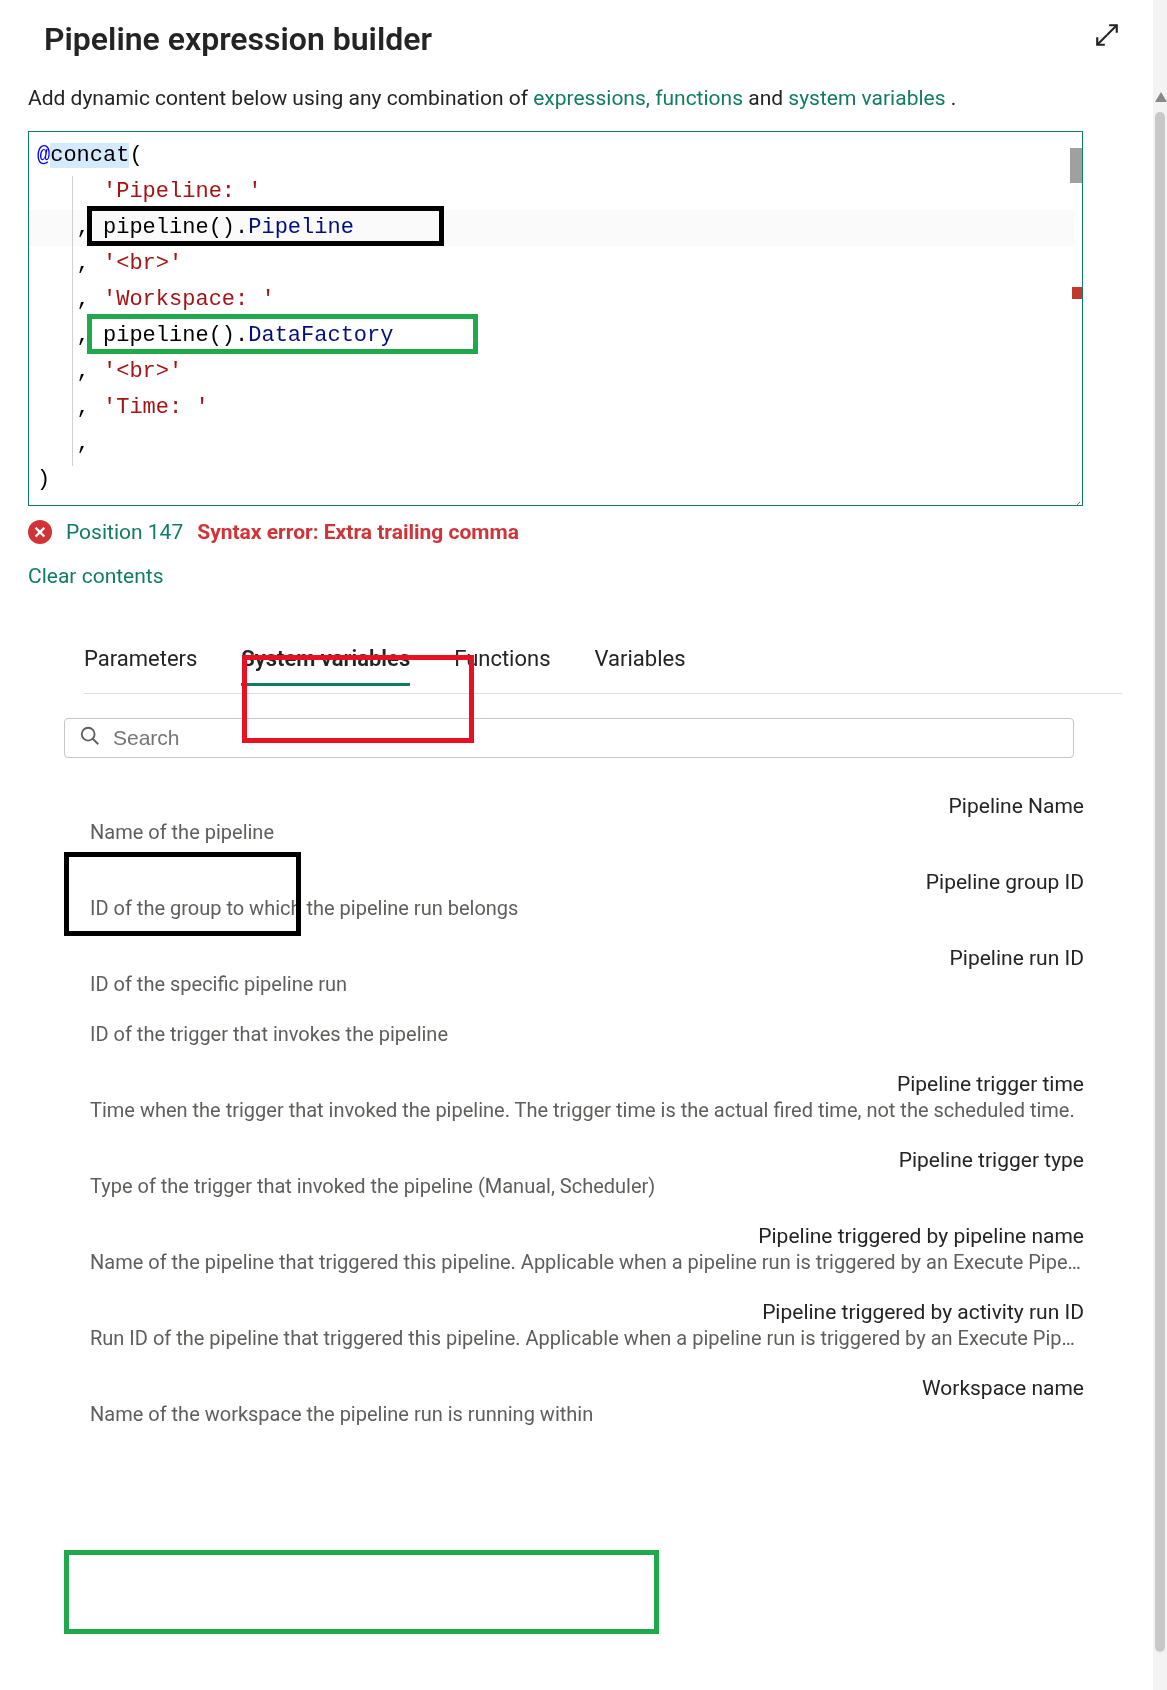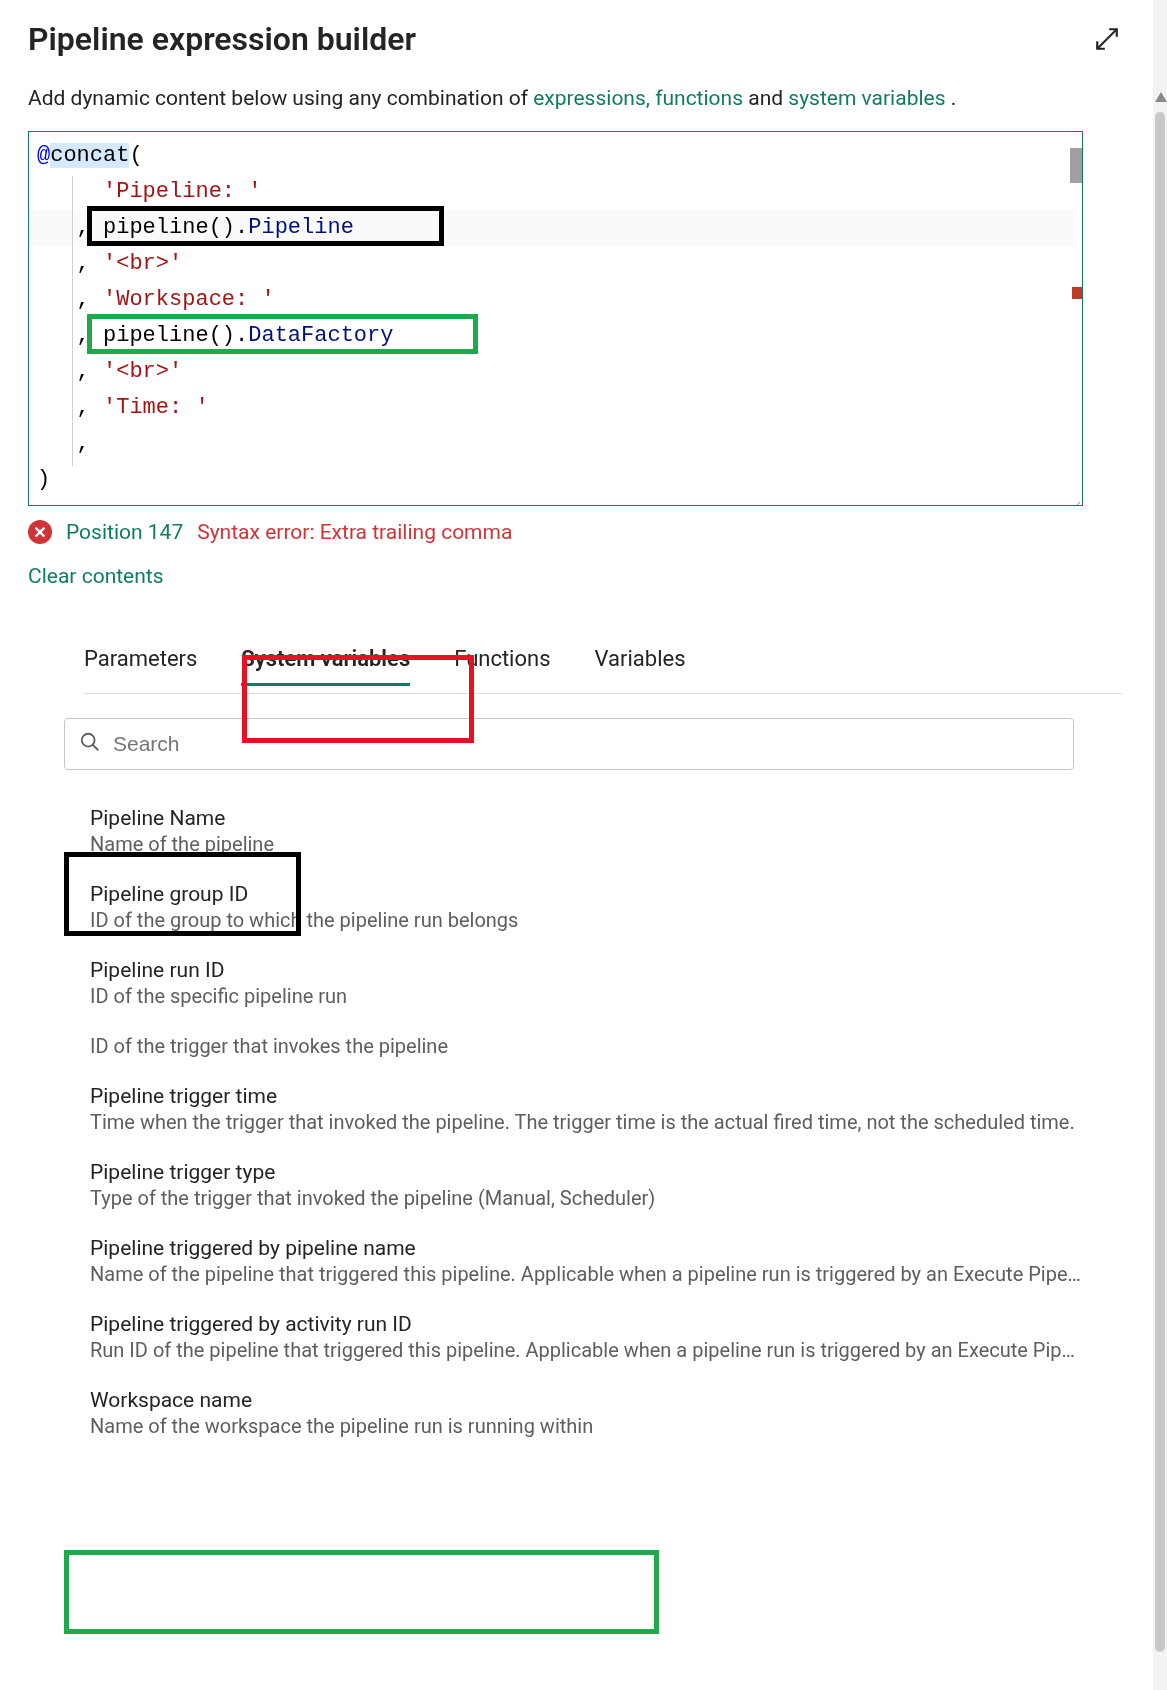--- a/index.html
+++ b/index.html
@@ -12,22 +12,23 @@
       position: relative;
       overflow: hidden;
     }
     .container {
       padding: 20px 28px 20px 28px;
       width: 1150px;
     }
     .header-row {
       display: flex;
       justify-content: space-between;
-      align-items: center;
+      align-items: flex-start;
       margin-bottom: 26px;
+      margin-left: 16px;
     }
     .title {
       font-size: 32px;
       font-weight: 600;
       color: #242424;
     }
     .expand-icon {
       width: 30px;
       height: 30px;
       display: flex;
@@ -142,21 +143,21 @@
       background: #d13438;
       border-radius: 50%;
       color: #fff;
       display: flex;
       align-items: center;
       justify-content: center;
       font-weight: bold;
       font-size: 16px;
     }
     .pos-text { color: #107c65; }
-    .err-text { color: #d13438; }
+    .err-text { color: #d13438; font-weight: bold; }
     .clear-link {
       color: #107c65;
       font-size: 21px;
       margin-top: 20px;
       cursor: pointer;
     }
     .tabs {
       display: flex;
       gap: 44px;
       margin-top: 46px;
@@ -185,21 +186,21 @@
     }
     .search-row {
       margin: 24px 0 24px 36px;
       width: 1010px;
     }
     .search-box {
       display: flex;
       align-items: center;
       border: 1px solid #c8c6c4;
       border-radius: 4px;
-      padding: 12px 14px;
+      padding: 6px 14px;
       gap: 12px;
     }
     .search-input {
       border: none;
       outline: none;
       font-size: 21px;
       flex: 1;
       color: #605e5c;
     }
     .var-list {
@@ -207,20 +208,21 @@
       margin-right: 30px;
     }
     .var-item {
       padding: 12px 8px 14px 8px;
       cursor: pointer;
     }
     .var-title {
       font-size: 21px;
       color: #242424;
       margin-bottom: 2px;
+      text-align: right;
     }
     .var-desc {
       font-size: 20px;
       color: #605e5c;
       white-space: nowrap;
       overflow: hidden;
       text-overflow: ellipsis;
       max-width: 1020px;
     }
     .scrollbar-track {

